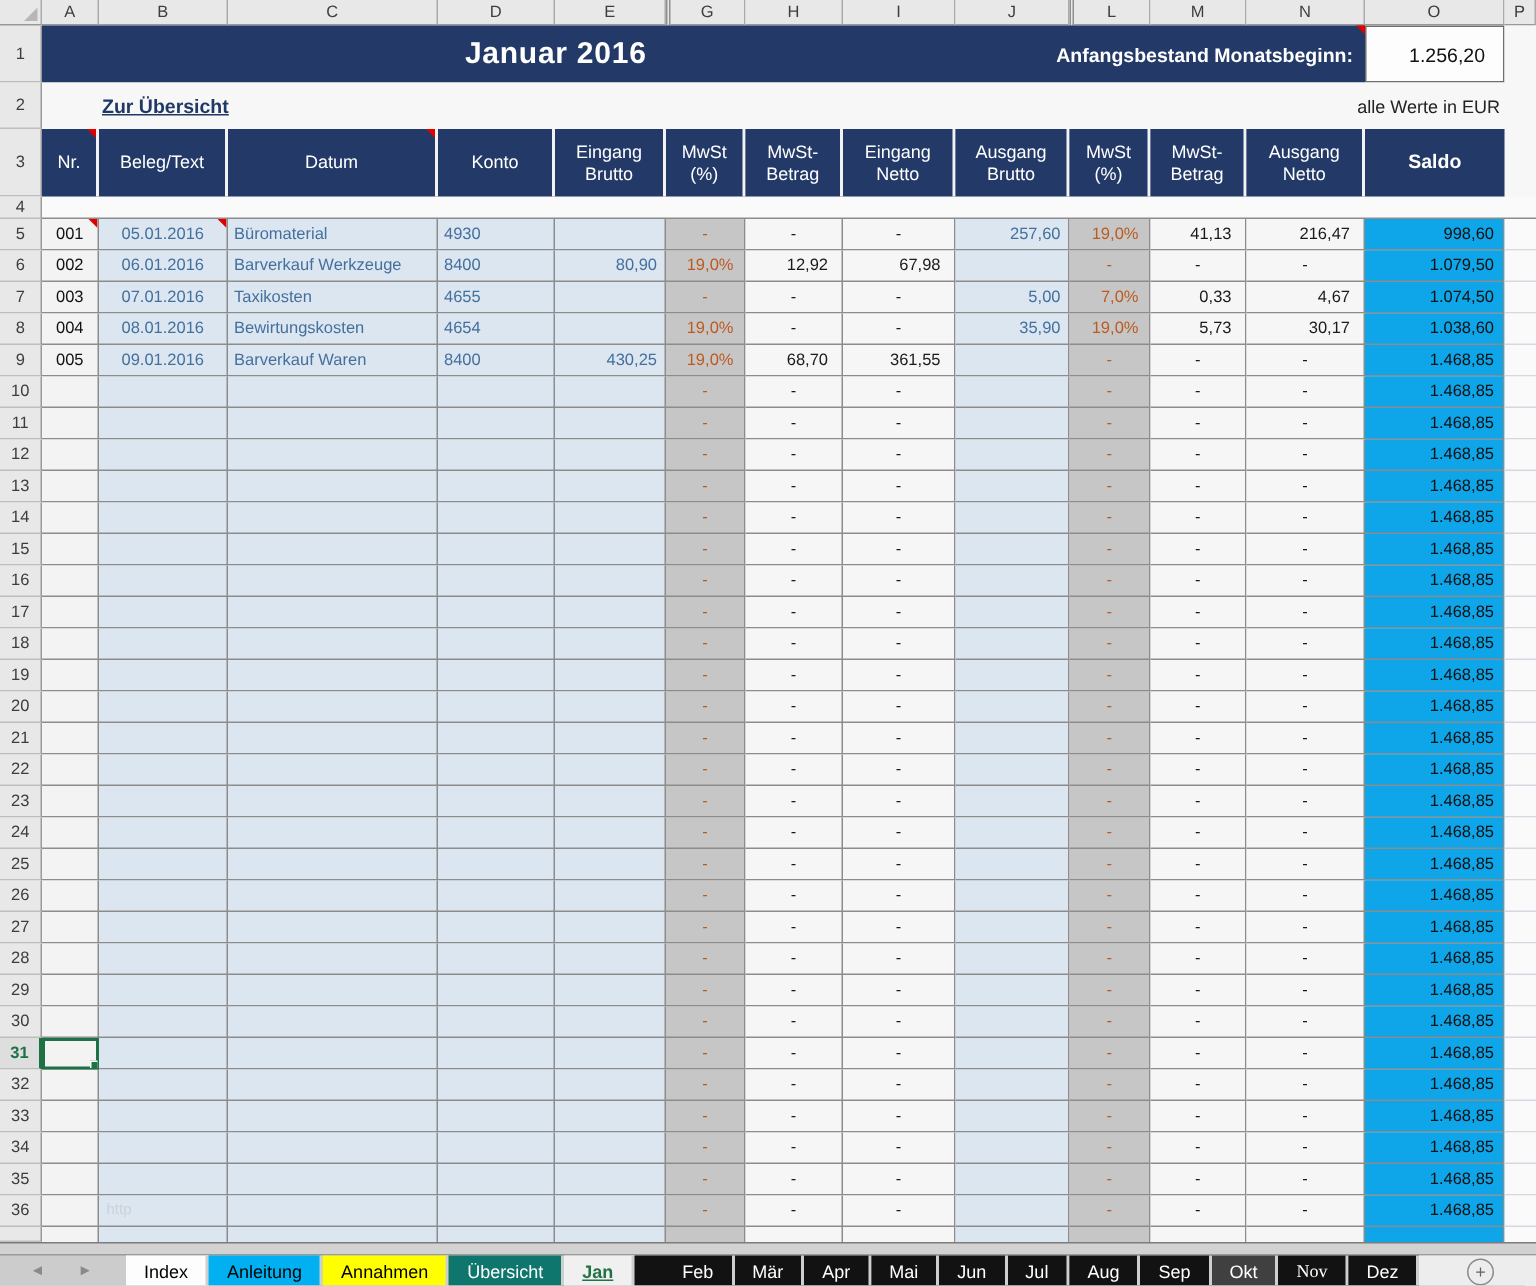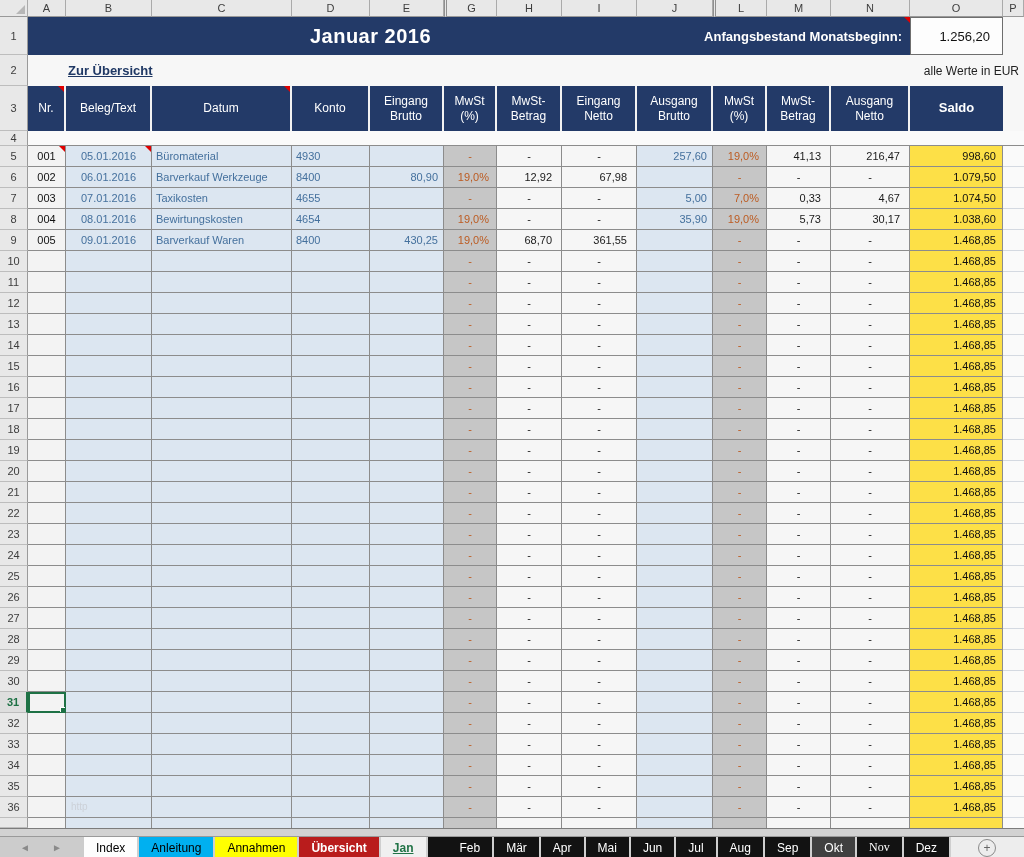--- a/index.html
+++ b/index.html
@@ -32,21 +32,21 @@
   .titlebar .openlab{position:absolute;right:8px;top:0;height:100%;display:flex;align-items:center;
       color:#fff;font-size:13px;font-weight:bold;}
   .o1{grid-column:14;background:#fdfdfd;border:1px solid #6e6e6e;display:flex;align-items:center;
       justify-content:flex-end;padding-right:12px;font-size:13px;color:#111;box-sizing:border-box;}
   .p1{grid-column:15;background:#f7f7f7;}
 
   
   .r2{height:31px;}
   .r2 .wide{grid-column:2/span 14;position:relative;display:flex;align-items:center;background:#f7f7f7;box-sizing:border-box;}
   .backlink{margin-left:40px;font-size:13px;font-weight:bold;color:#1f3864;text-decoration:underline;cursor:pointer;}
-  .unitnote{position:absolute;right:5px;font-size:12px;color:#222;}
+  .unitnote{position:absolute;right:24px;font-size:12px;color:#222;}
 
   
   .r3{height:45px;background:#f2f2f2;}
   .hc{background:#233a68;color:#fff;font-size:12px;line-height:1.25;text-align:center;
       display:flex;align-items:center;justify-content:center;border-right:2px solid #f2f2f2;
       box-sizing:border-box;position:relative;padding:0 2px;}
   .hc.saldo{font-weight:bold;font-size:13px;border-right:none;}
   .r3 .p3{background:#f7f7f7;}
 
   
@@ -54,21 +54,21 @@
   .r4 .sp{grid-column:2/span 14;background:#fafafa;border-bottom:1px solid #8c8c8c;box-sizing:border-box;}
 
   
   .datarow{height:21px;}
   .c-a{background:#f3f3f3;color:#111;justify-content:center;}
   .c-b{background:#dce6f1;color:#44709d;justify-content:center;}
   .c-c,.c-d{background:#dce6f1;color:#44709d;padding-left:4px;}
   .c-e,.c-j{background:#dce6f1;color:#44709d;justify-content:flex-end;padding-right:5px;}
   .c-g,.c-l{background:#c6c6c6;color:#bc5b21;justify-content:flex-end;padding-right:7px;}
   .c-h,.c-i,.c-m,.c-n{background:#f6f6f6;color:#1a1a1a;justify-content:flex-end;padding-right:9px;}
-  .c-o{background:#fde047;color:#111;justify-content:flex-end;padding-right:6px;}
+  .c-o{background:#0ea5e9;color:#111;justify-content:flex-end;padding-right:6px;}
   .c-p{background:#fafafa;border-right:none;border-bottom:1px solid #d4d9e1;}
   .cell.dash{justify-content:center;padding-right:0;}
 
   .note::after{content:'';position:absolute;top:0;right:0;border-left:6px solid transparent;border-top:6px solid #e00000;}
   .sel{outline:2px solid #1e7145;outline-offset:-2px;z-index:3;}
   .sel::after{content:'';position:absolute;right:-1px;bottom:-1px;width:4px;height:4px;background:#1e7145;border:1px solid #fff;}
   .watermark{position:absolute;left:5px;top:4px;font-size:10px;color:#ccd1d8;}
 
   
   .partial{height:10px;}
@@ -725,21 +725,21 @@
     </div>
   <div class="tab" style="background: rgb(253, 253, 253); color: rgb(0, 0, 0);">
         <span>Index</span>
       </div>
       <div class="tab" style="background: rgb(0, 176, 240); color: rgb(0, 0, 0);">
         <span>Anleitung</span>
       </div>
       <div class="tab" style="background: rgb(255, 255, 0); color: rgb(0, 0, 0);">
         <span>Annahmen</span>
       </div>
-      <div class="tab" style="background: #b91c1c; color: rgb(255, 255, 255); font-weight: bold;">
+      <div class="tab" style="background: #0f766e; color: rgb(255, 255, 255);">
         <span>Übersicht</span>
       </div>
       <div class="tab active" style="background: rgb(240, 240, 240); color: rgb(33, 115, 70);">
         <span>Jan</span>
       </div>
       <div class="tab" style="background: rgb(18, 18, 18); color: rgb(255, 255, 255); padding-left: 32px;">
         <span>Feb</span>
       </div>
       <div class="tab" style="background: rgb(18, 18, 18); color: rgb(255, 255, 255);">
         <span>Mär</span>

